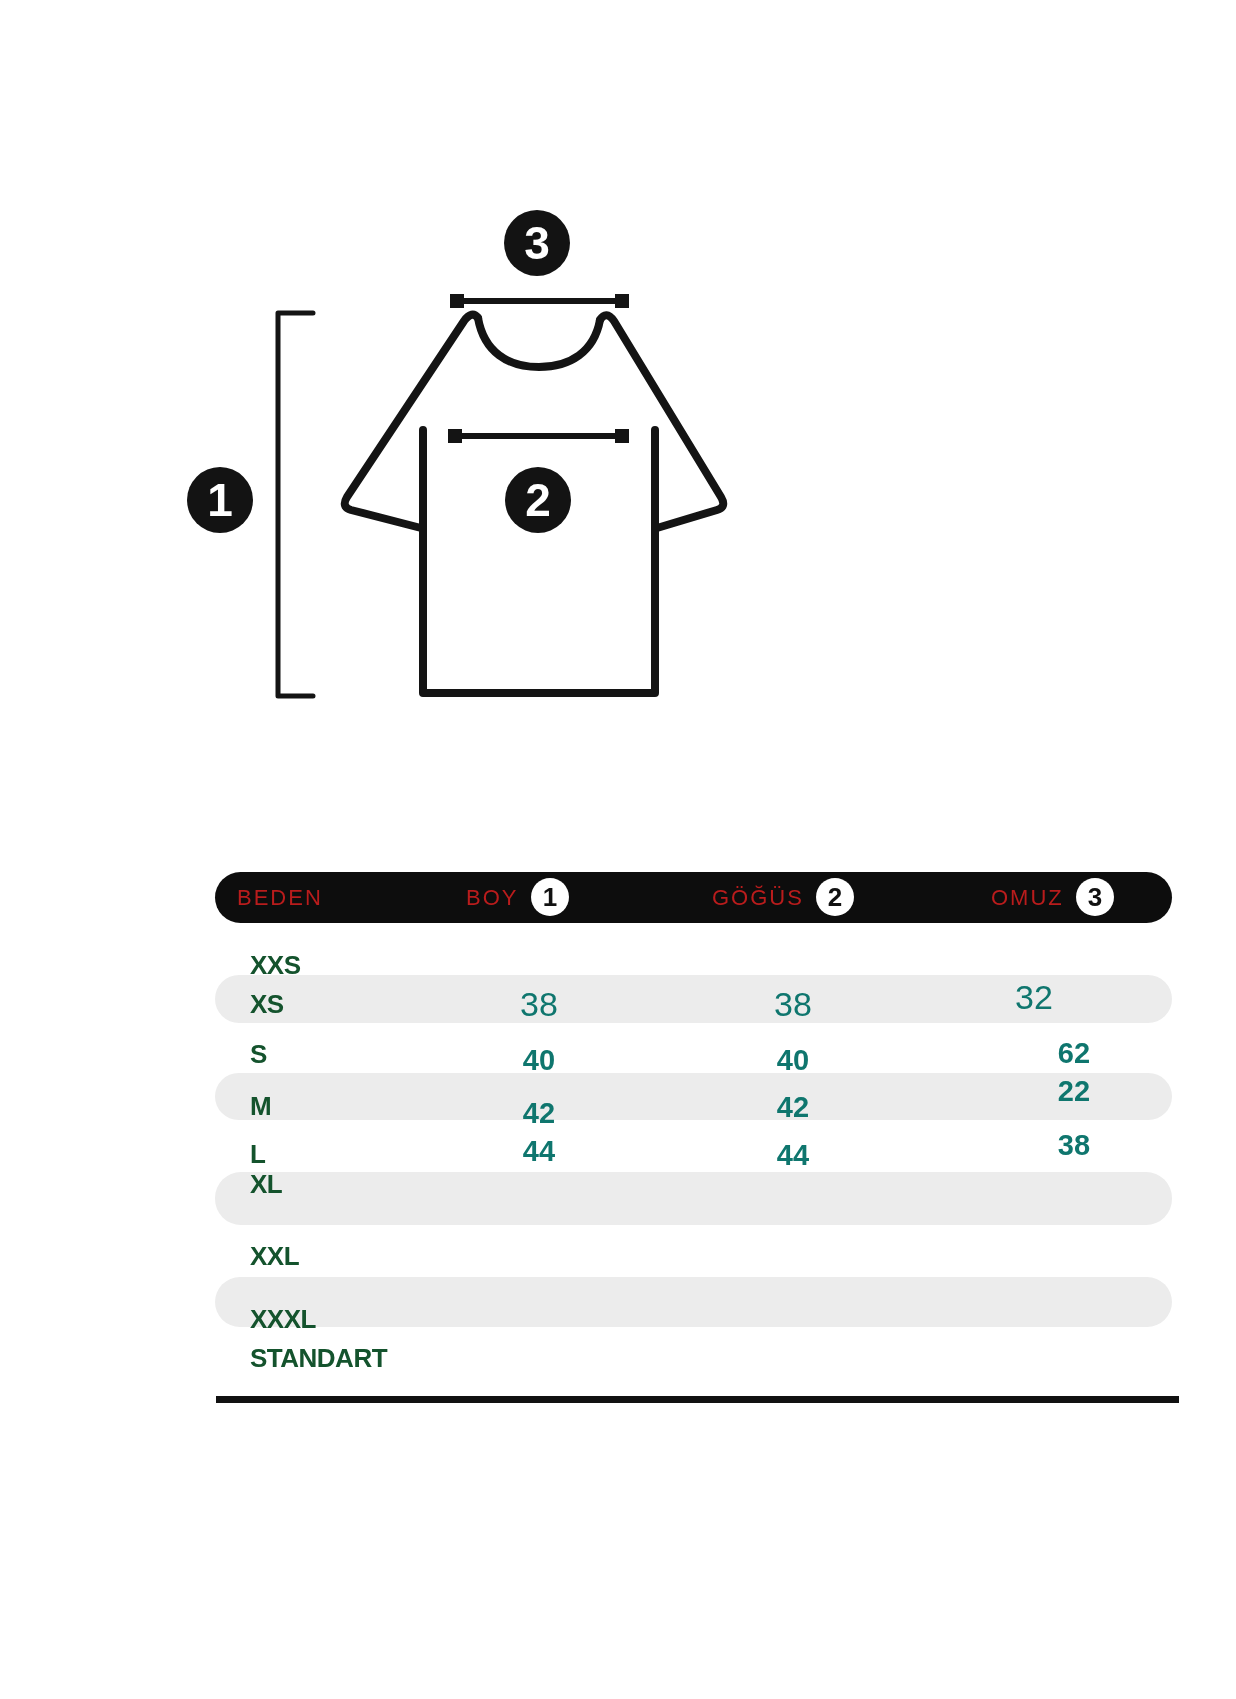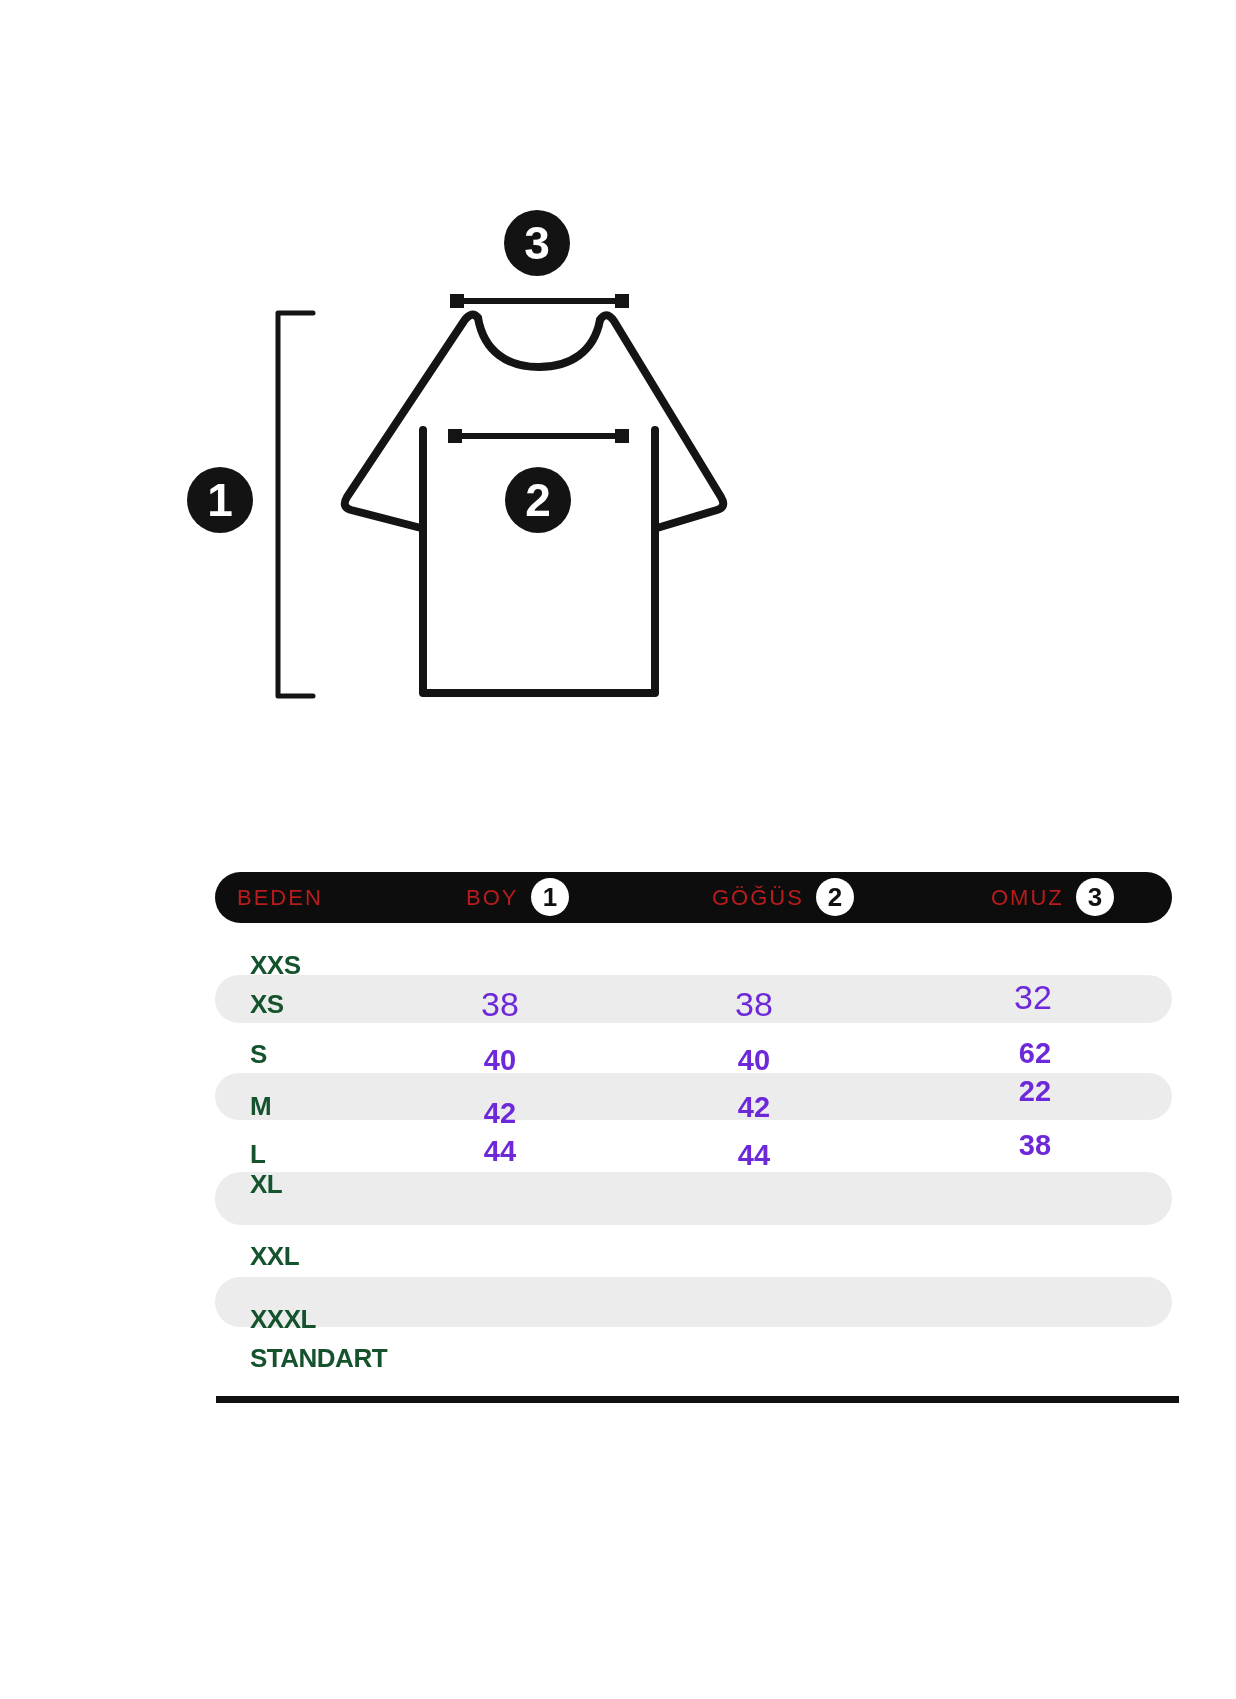--- a/index.html
+++ b/index.html
@@ -46,35 +46,35 @@
   #lbl-xs{top:991px;text-align:center;}
   #lbl-s{top:1041px;}
   #lbl-m{top:1093px;}
   #lbl-l{top:1141px;}
   #lbl-xl{top:1171px;}
   #lbl-xxl{top:1243px;}
   #lbl-xxxl{top:1306px;}
   #lbl-standart{top:1345px;}
 
   
-  .val{position:absolute;transform:translateX(-50%);line-height:1;white-space:nowrap;color:#6d28d9;}
+  .val{position:absolute;transform:translateX(-50%);line-height:1;white-space:nowrap;color:#0f766e;margin-left:39px;}
   .val.big{font-size:34px;font-weight:400;}
   .val.small{font-size:29px;font-weight:bold;}
   
   #v-xs-boy{left:500px;top:987px;}
   #v-s-boy{left:500px;top:1046px;}
   #v-m-boy{left:500px;top:1099px;}
   #v-l-boy{left:500px;top:1137px;}
   
   #v-xs-gogus{left:754px;top:987px;}
   #v-s-gogus{left:754px;top:1046px;}
   #v-m-gogus{left:754px;top:1093px;}
   #v-l-gogus{left:754px;top:1141px;}
   
-  #v-xs-omuz{left:1033px;top:980px;}
+  #v-xs-omuz{left:995px;top:980px;}
   #v-s-omuz{left:1035px;top:1039px;}
   #v-m-omuz{left:1035px;top:1077px;}
   #v-l-omuz{left:1035px;top:1131px;}
 
   
   #bottom-rule{position:absolute;left:216px;top:1396px;width:963px;height:7px;background:#111;}
 </style>
 </head>
 <body>
 

